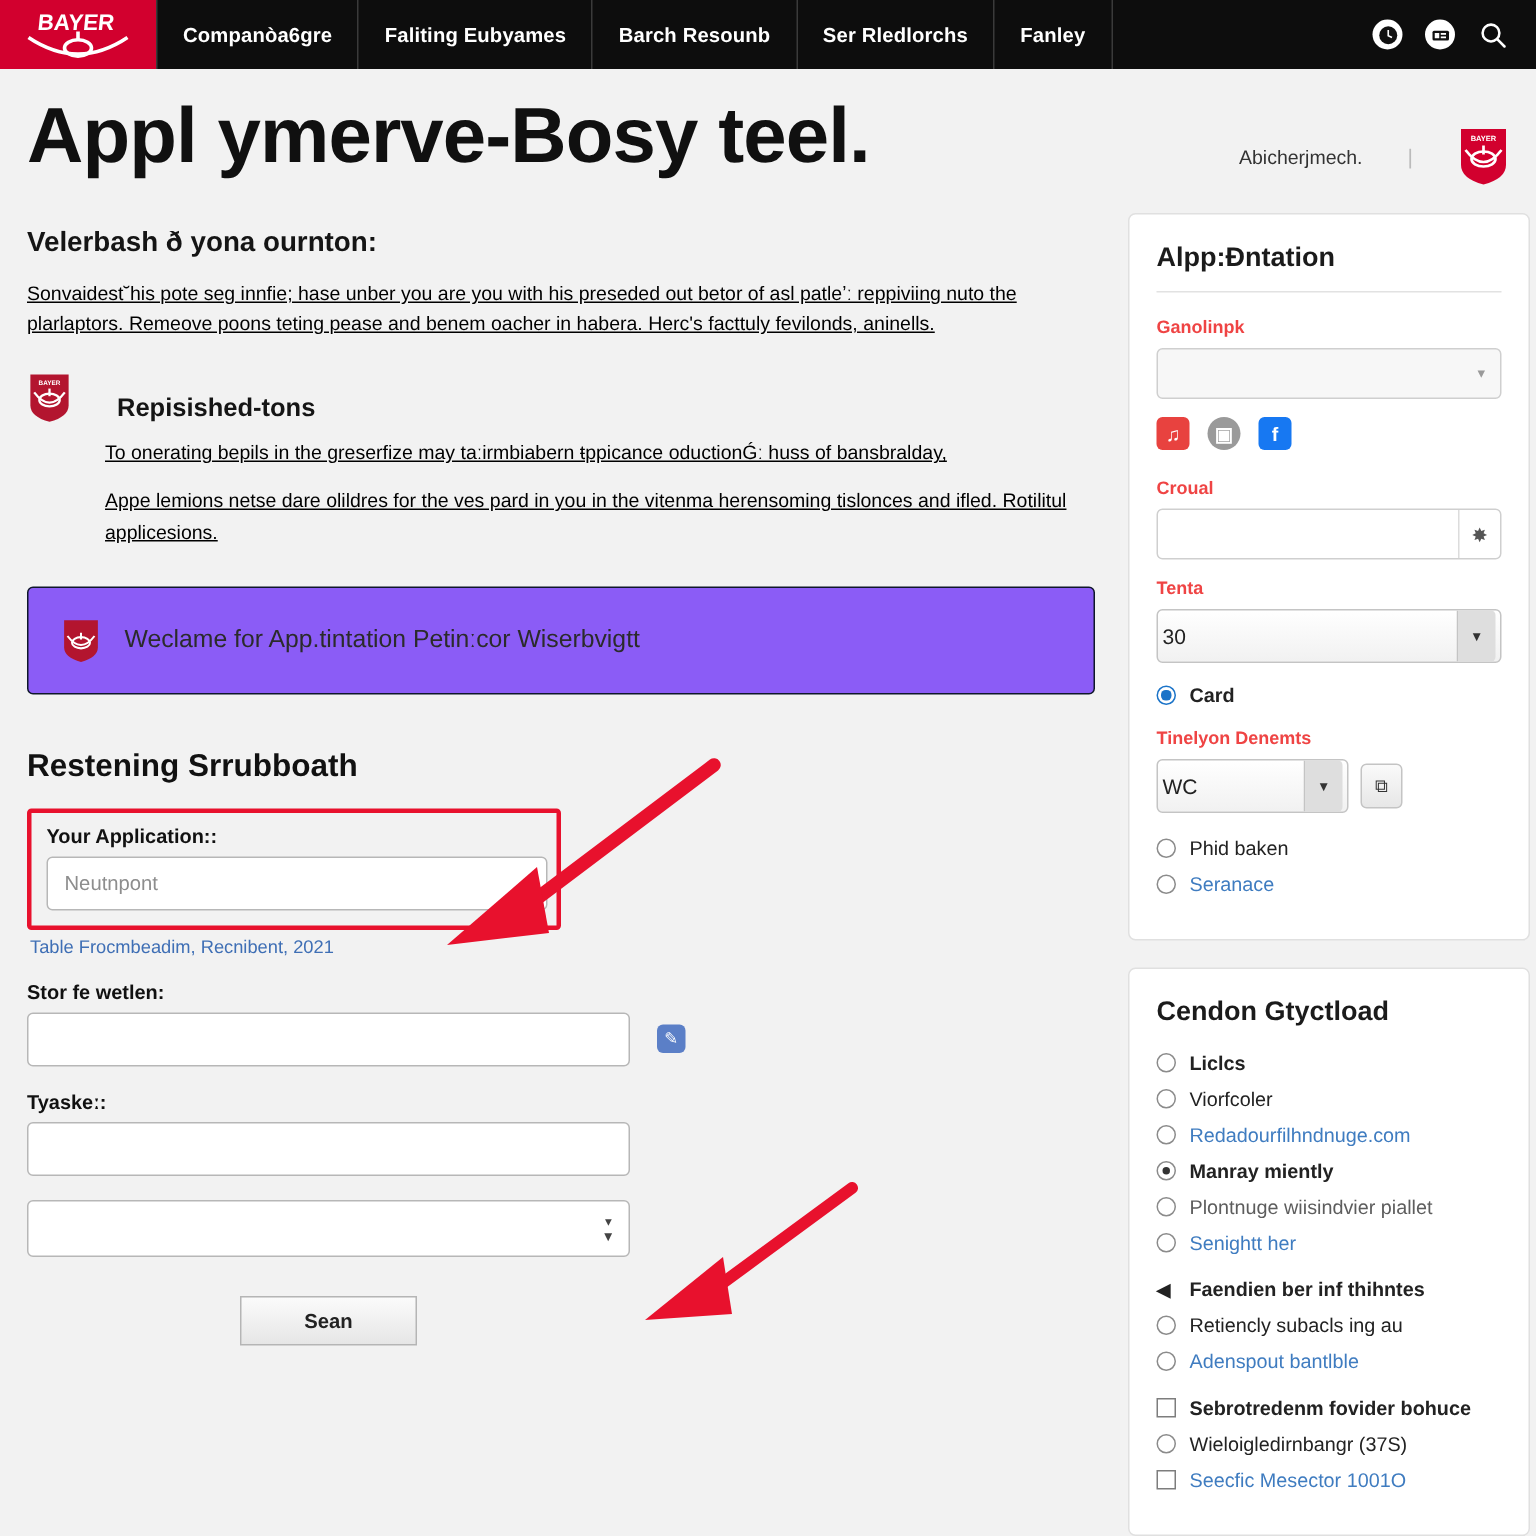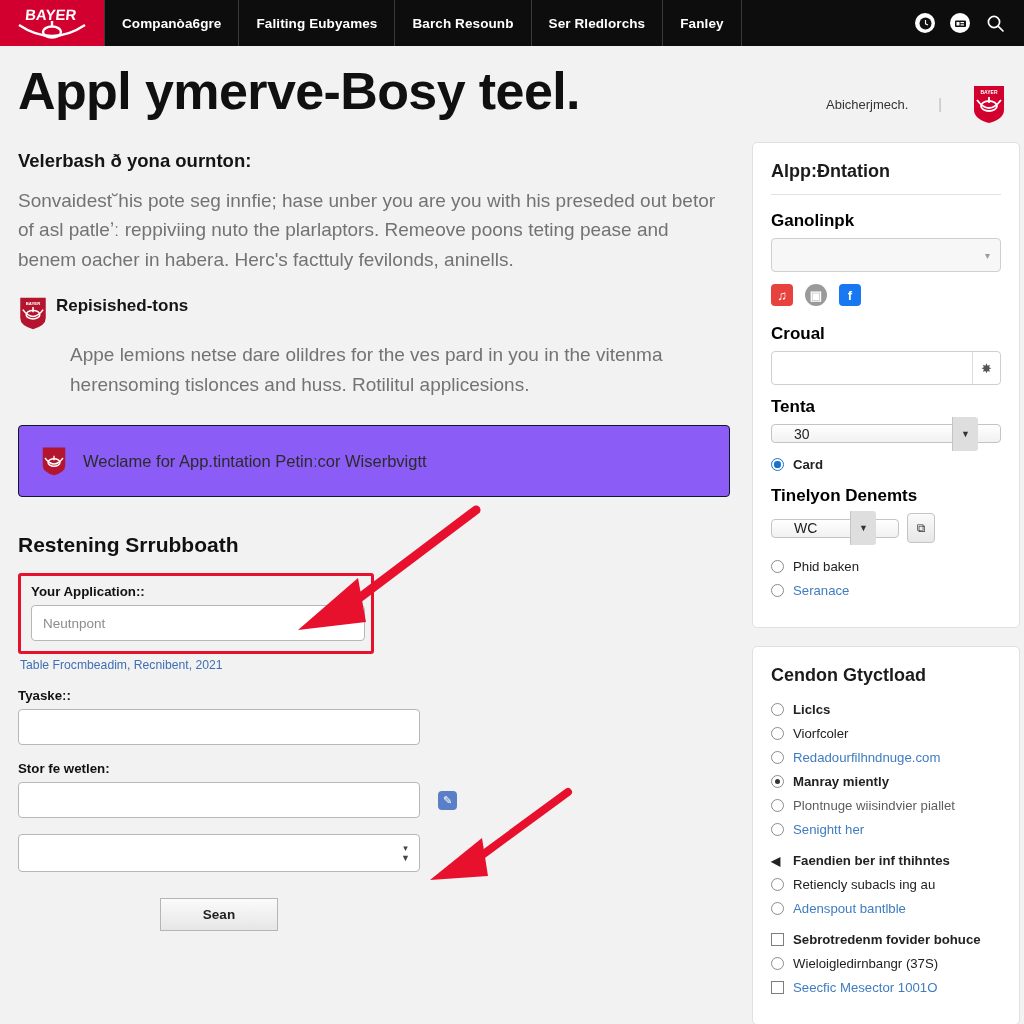--- a/index.html
+++ b/index.html
@@ -40,23 +40,23 @@
   }
   .head-right { margin-left:auto; display:flex; align-items:center; gap:30px; padding-top:20px; }
   .head-user { font-size:13px; color:#333; }
   .head-sep { color:#bbb; font-size:14px; }
 
   .content { display:flex; gap:22px; align-items:flex-start; }
   .main-col { width:712px; flex:0 0 712px; }
   .side-col { width:268px; flex:0 0 268px; padding-top:18px; }
 
   h2.sec-title { font-size:18.5px; font-weight:700; color:#151515; margin:26px 0 14px 0; }
-  p.body-text { font-size:19px; line-height:1.55; color:#737373; margin:0 0 12px 0; }
-
-  .sub-head { display:flex; align-items:flex-start; gap:8px; margin:22px 0 10px 0; }
+  p.body-text { font-size:13px; line-height:1.55; color:#000000; margin:0 0 12px 0;text-decoration:underline; }
+
+  .sub-head { display:flex; align-items:flex-end; gap:30px; margin:22px 0 10px 0; }
   .sub-head h3 { margin:0; font-size:17px; font-weight:700; color:#151515; }
   .indent { padding-left:52px; }
 
   .notice {
     margin:26px 0 0 0; background:#8b5cf6; border:1px solid #0f172a; border-radius:4px;
     padding:20px 22px; display:flex; align-items:center; gap:16px;
   }
   .notice-text { font-size:16.5px; color:#2b2b2b; }
 
   h2.form-title { font-size:21px; font-weight:700; color:#111; margin:36px 0 16px 0; }
@@ -102,21 +102,21 @@
     cursor:pointer; font-family:"Liberation Sans", sans-serif;
   }
 
   
   .panel {
     background:#fff; border:1px solid #e0e0e0; border-radius:5px; padding:18px 18px 20px 18px;
     margin-bottom:18px;
   }
   .panel-title { font-size:18px; font-weight:700; color:#1b1b1b; margin:0 0 12px 0; }
   .panel-rule { height:1px; background:#e2e2e2; margin:0 0 16px 0; }
-  .panel-label { font-size:17px; font-weight:700; color:#000000; margin:0 0 7px 0; }
+  .panel-label { font-size:12px; font-weight:700; color:#ef4444; margin:0 0 7px 0; }
 
   .side-input {
     width:100%; height:34px; border:1px solid #cfcfcf; border-radius:4px;
     background:#f7f7f7; position:relative; display:flex; align-items:center;
     padding:0 10px; font-size:13px; color:#555;
   }
   .side-input .tick { margin-left:auto; color:#9a9a9a; font-size:10px; }
   .side-input.plain { background:#fff; }
   .side-input .star-btn {
     margin-left:auto; width:28px; height:32px; border-left:1px solid #dcdcdc;
@@ -124,23 +124,23 @@
   }
 
   .social-row { display:flex; gap:12px; margin:12px 0 18px 0; }
   .soc { width:22px; height:22px; border-radius:4px; display:flex; align-items:center; justify-content:center;
          color:#fff; font-size:13px; font-weight:700; cursor:pointer; }
   .soc.music { background:#e8423f; }
   .soc.grey { background:#9a9a9a; border-radius:50%; }
   .soc.fb { background:#1778f2; }
 
   .side-select {
-    width:100%; height:19px; border:1px solid #c4c4c4; border-radius:4px;
+    width:100%; height:36px; border:1px solid #c4c4c4; border-radius:4px;
     background:linear-gradient(#ffffff,#f1f1f1); display:flex; align-items:center;
-    padding:0 22px; font-size:14px; color:#222; position:relative; cursor:pointer;
+    padding:0 3px; font-size:14px; color:#222; position:relative; cursor:pointer;
   }
   .side-select .cap { margin-left:auto; width:26px; height:34px; background:#dedede;
     border-left:1px solid #c4c4c4; display:flex; align-items:center; justify-content:center;
     font-size:9px; color:#333; border-radius:0 3px 3px 0; }
 
   .opt-row { display:flex; align-items:center; gap:9px; margin:9px 0; font-size:13.2px; color:#222; }
   .opt-row.strong { font-weight:700; }
   .opt-row.link { color:#3f7cc0; }
   .opt-row.muted { color:#5d5d5d; }
   .radio { width:13px; height:13px; border-radius:50%; border:1.6px solid #8b8b8b; background:#fff;
@@ -239,21 +239,22 @@
           <path d="M2 2 H32 V26 Q32 35 17 39 Q2 35 2 26 Z" fill="#b3152f"></path>
           <ellipse cx="17" cy="22" rx="8" ry="5" fill="none" stroke="#fff" stroke-width="1.8"></ellipse>
           <path d="M5 16 Q17 32 29 16" fill="none" stroke="#fff" stroke-width="1.8"></path>
           <path d="M17 13 L17 19" stroke="#fff" stroke-width="1.8"></path>
           <text x="17" y="10" font-family="Liberation Sans, sans-serif" font-size="5" font-weight="700" fill="#fff" text-anchor="middle">BAYER</text>
         </svg>
         <h3>Repisished-tons</h3>
       </div>
 
       <div class="indent">
-        <p class="body-text">Appe lemions netse dare olildres for the ves pard in you in the vitenma herensoming tislonces and huss. Rotilitul applicesions.</p>
+        <p class="body-text">To onerating bepils in the greserfize may taːirmbiabern ŧppicance oductionǴː huss of bansbralday,</p>
+        <p class="body-text">Appe lemions netse dare olildres for the ves pard in you in the vitenma herensoming tislonces and ifled. Rotilitul applicesions.</p>
       </div>
 
       <div class="notice">
         <svg width="26" height="30" viewBox="0 0 34 40">
           <path d="M2 2 H32 V26 Q32 35 17 39 Q2 35 2 26 Z" fill="#b3152f"></path>
           <ellipse cx="17" cy="22" rx="8" ry="5" fill="none" stroke="#fff" stroke-width="1.8"></ellipse>
           <path d="M5 16 Q17 32 29 16" fill="none" stroke="#fff" stroke-width="1.8"></path>
           <path d="M17 13 L17 19" stroke="#fff" stroke-width="1.8"></path>
         </svg>
         <span class="notice-text">Weclame for  App.tintation Petinːcor Wiserbvigtt</span>
@@ -263,30 +264,30 @@
 
       <div class="field">
         <div class="highlight-box">
           <label class="field-label">Your Application::</label>
           <input class="txt-input" type="text" placeholder="Neutnpont" style="">
         </div>
         <span class="caption-link">Table Frocmbeadim, Recnibent, 2021</span>
       </div>
 
       <div class="field" style="margin-top:16px;">
-        <label class="field-label">Tyaskeː:</label>
-        <input class="txt-input" type="text" placeholder="" style="">
-      </div>
-
-      <div class="field" style="margin-top:16px;">
         <label class="field-label">Stor fe wetlen:</label>
         <div class="row-inline">
           <input class="txt-input" type="text" placeholder="" style="">
           <span class="mini-btn">✎</span>
         </div>
+      </div>
+
+      <div class="field" style="margin-top:16px;">
+        <label class="field-label">Tyaskeː:</label>
+        <input class="txt-input" type="text" placeholder="" style="">
       </div>
 
       <div class="field" style="margin-top:16px;">
         <div class="select-wrap">
           <select><option></option></select>
           <span class="sel-arrows">
             <span>▾</span>
               <span>▼</span>
           </span>
         </div>

